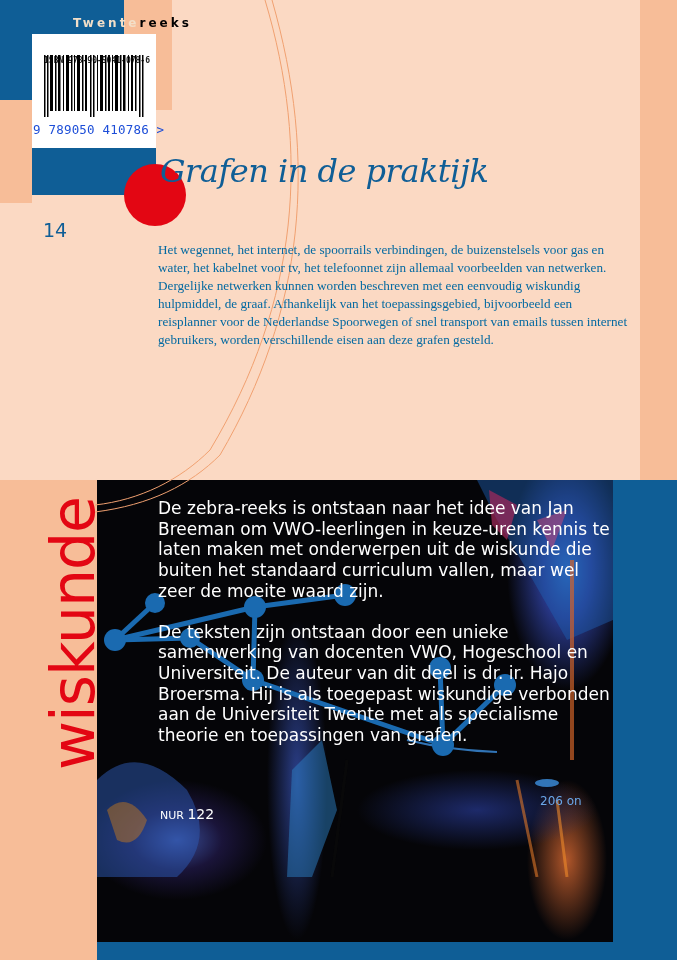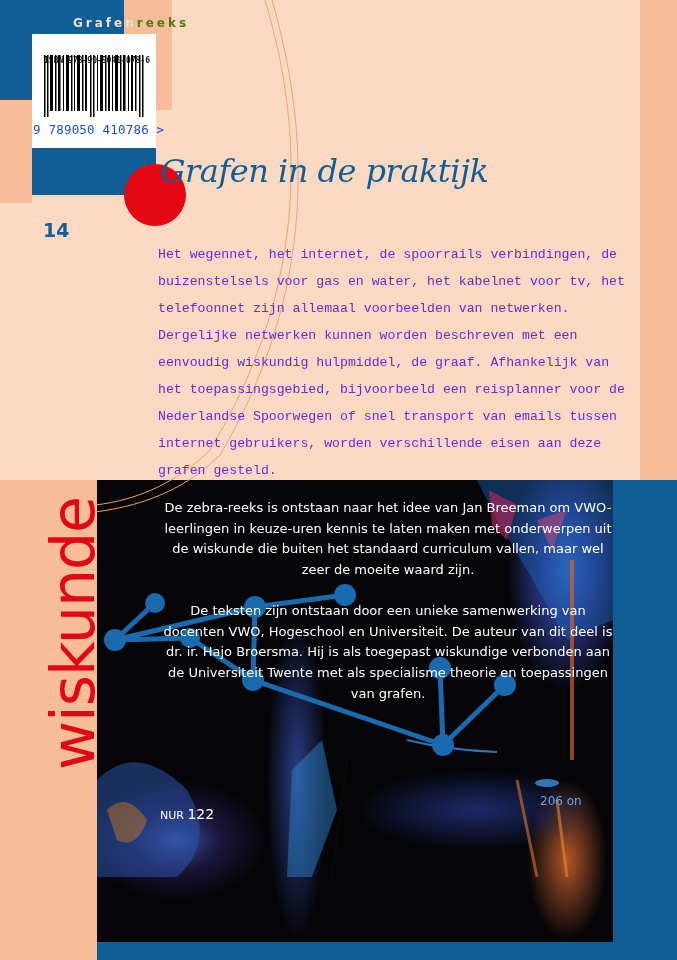--- a/index.html
+++ b/index.html
@@ -15,32 +15,32 @@
   .blk-blue-bottom { left: 97px; top: 877px; width: 580px; height: 83px; background: #0f5e96; }
   .blk-blue-rightlow { left: 613px; top: 480px; width: 64px; height: 400px; background: #0f5e96; }
   .photo { left: 97px; top: 480px; width: 516px; height: 462px; background:
       radial-gradient(ellipse 90px 60px at 80px 360px, #3a4f9a 0%, rgba(40,30,90,0.6) 50%, transparent 100%),
       radial-gradient(ellipse 60px 120px at 470px 90px, #2f6dc0 0%, #2a3a8f 40%, transparent 100%),
       radial-gradient(ellipse 30px 160px at 200px 300px, #2b3f8a 0%, transparent 100%),
       radial-gradient(ellipse 120px 40px at 380px 330px, #1d2a6a 0%, transparent 100%),
       radial-gradient(ellipse 40px 80px at 470px 380px, #b0562a 0%, transparent 100%),
       #050508; overflow: hidden; }
   .series-label { left: 73px; top: 16px; font-family: "DejaVu Sans", sans-serif; font-weight: bold; font-size: 12px; letter-spacing: 3px; color: #f3dfc8; }
-  .series-label .rest { color: #4d7c0f; }
+  .series-label .rest { color: #000000; }
   .barcode-box { left: 32px; top: 34px; width: 124px; height: 114px; background: #ffffff; }
   .isbn { left: 44px; top: 56px; font-family: "DejaVu Sans Mono", monospace; font-size: 8px; color: #222; font-weight: bold; }
   .barcode { left: 44px; top: 55px; width: 100px; height: 62px; }
   .barcode-digits { left: 33px; top: 122px; font-family: "DejaVu Sans Mono", monospace; font-size: 12.5px; color: #1d4ed8; letter-spacing: 0.2px; }
   .red-dot { left: 124px; top: 164px; width: 62px; height: 62px; border-radius: 50%; background: #e30613; }
   .title { left: 160px; top: 152px; font-family: "DejaVu Serif", serif; font-style: italic; font-size: 32px; color: #0f5e96; letter-spacing: -0.5px; }
-  .number { left: 43px; top: 219px; font-family: "DejaVu Sans", sans-serif; font-weight: bold; font-size: 19px; color: #0f5e96; }
-  .blurb { left: 158px; top: 241px; width: 470px; font-family: Liberation Mono, monospace; font-size: 13.2px; line-height: 27px; color: #6d28d9; }
+  .number { left: 43px; top: 219px; font-family: "DejaVu Sans", sans-serif; font-weight: normal; font-size: 19px; color: #0f5e96; }
+  .blurb { left: 158px; top: 241px; width: 470px; font-family: Liberation Serif, serif; font-size: 13.2px; line-height: 18px; color: #0369a1; }
   .blurb p { margin: 0; }
   .vertical { left: 38px; top: 770px; transform-origin: 0 0; transform: rotate(-90deg); font-family: "DejaVu Sans", sans-serif; font-size: 60px; color: #e30613; letter-spacing: -1px; white-space: nowrap; }
-  .desc { left: 158px; top: 498px; width: 460px; font-family: "DejaVu Sans", sans-serif; font-size: 13px; line-height: 20.7px; color: #ffffff; text-align: center; }
+  .desc { left: 158px; top: 498px; width: 460px; font-family: "DejaVu Sans", sans-serif; font-size: 17px; line-height: 20.7px; color: #ffffff; }
   .desc p { margin: 0; }
   .desc .gap { height: 20px; }
   .nur { left: 160px; top: 806px; font-family: "DejaVu Sans", sans-serif; font-size: 11px; color: #ffffff; }
   .nur .num { font-size: 14px; }
   .overlay-svg { left: 0; top: 0; width: 677px; height: 960px; pointer-events: none; }
 </style>
 </head>
 <body>
 
 <div class="abs blk-peach-topright"></div>
@@ -93,21 +93,21 @@
     <circle cx="255" cy="607" r="11"></circle>
     <circle cx="345" cy="595" r="11"></circle>
     <circle cx="190" cy="638" r="10"></circle>
     <circle cx="253" cy="680" r="11"></circle>
     <circle cx="440" cy="668" r="11"></circle>
     <circle cx="505" cy="685" r="11"></circle>
     <circle cx="443" cy="745" r="11"></circle>
   </g>
 </svg>
 
-<div class="abs series-label"><span>Grafen</span><span class="rest">reeks</span></div>
+<div class="abs series-label"><span>Twente</span><span class="rest">reeks</span></div>
 
 <div class="abs barcode-box"></div>
 <div class="abs isbn">ISBN 978-90-5041-078-6</div>
 <svg class="abs barcode" viewBox="0 0 100 62">
   <g fill="#000">
     <rect x="0" y="0" width="1.5" height="62"></rect>
       <rect x="3" y="0" width="1.5" height="62"></rect>
     <rect x="6" y="0" width="3" height="56"></rect>
       <rect x="11" y="0" width="1.5" height="56"></rect>
     <rect x="14" y="0" width="2.5" height="56"></rect>

